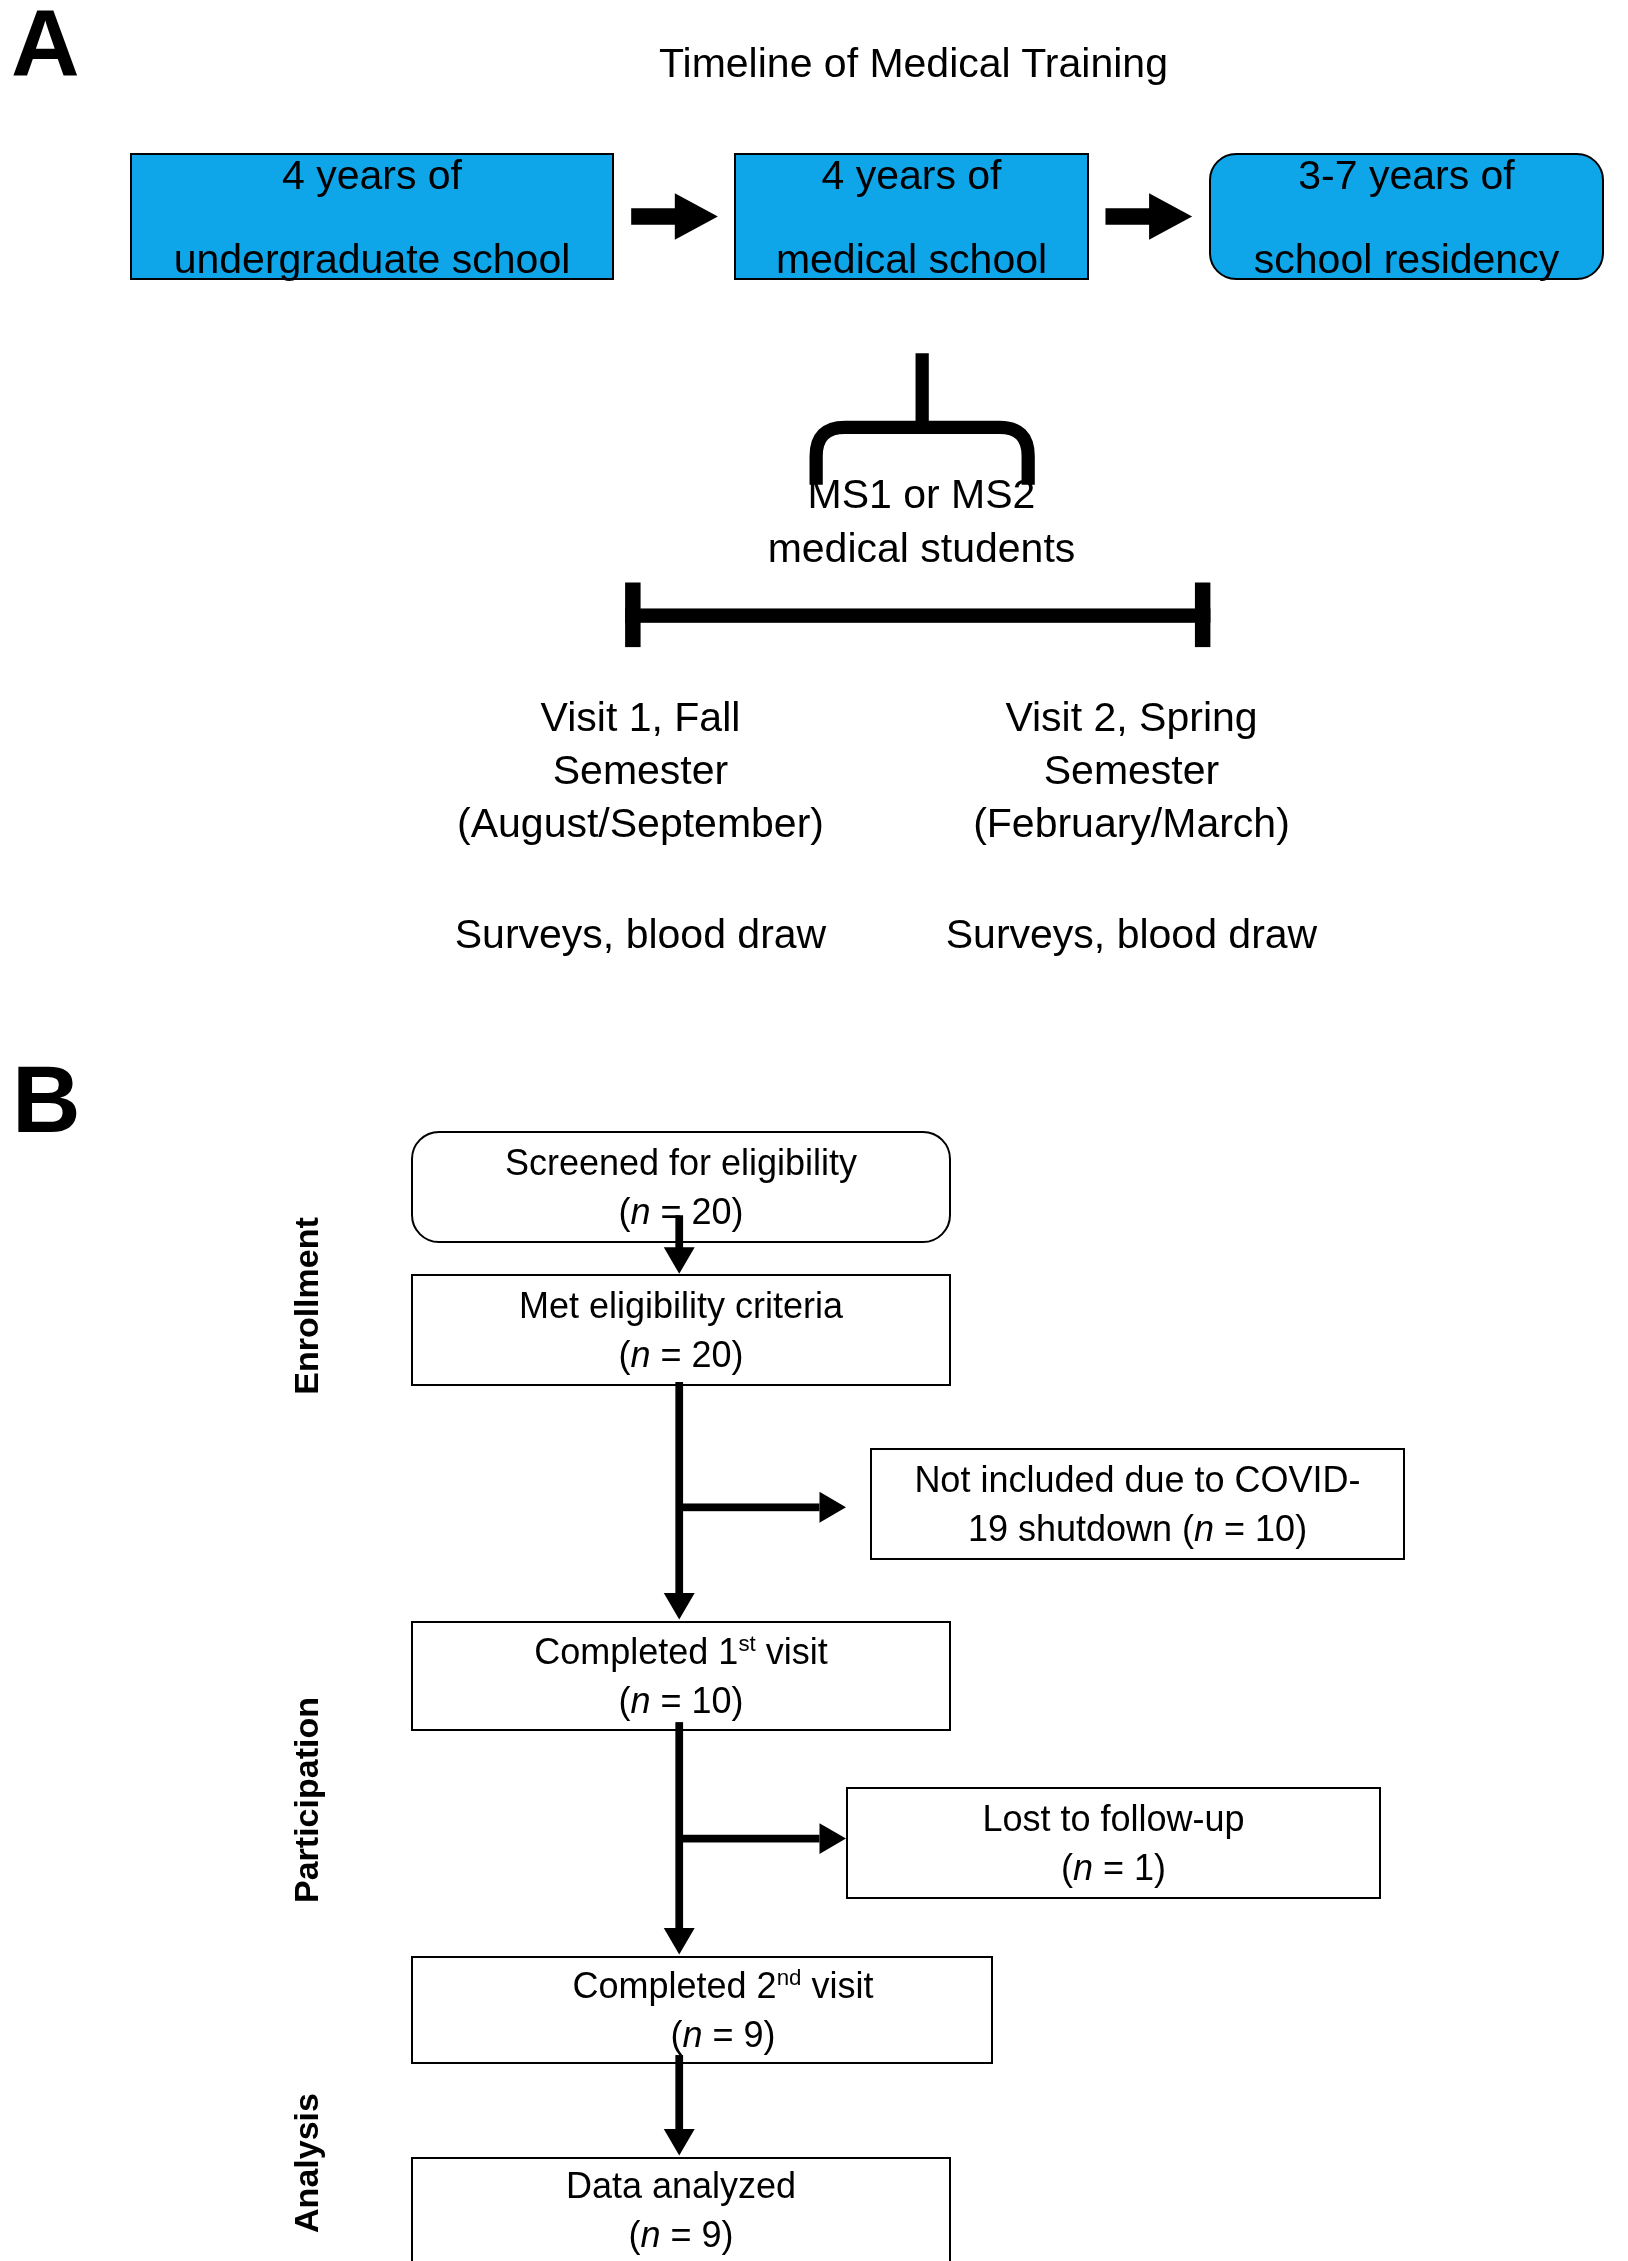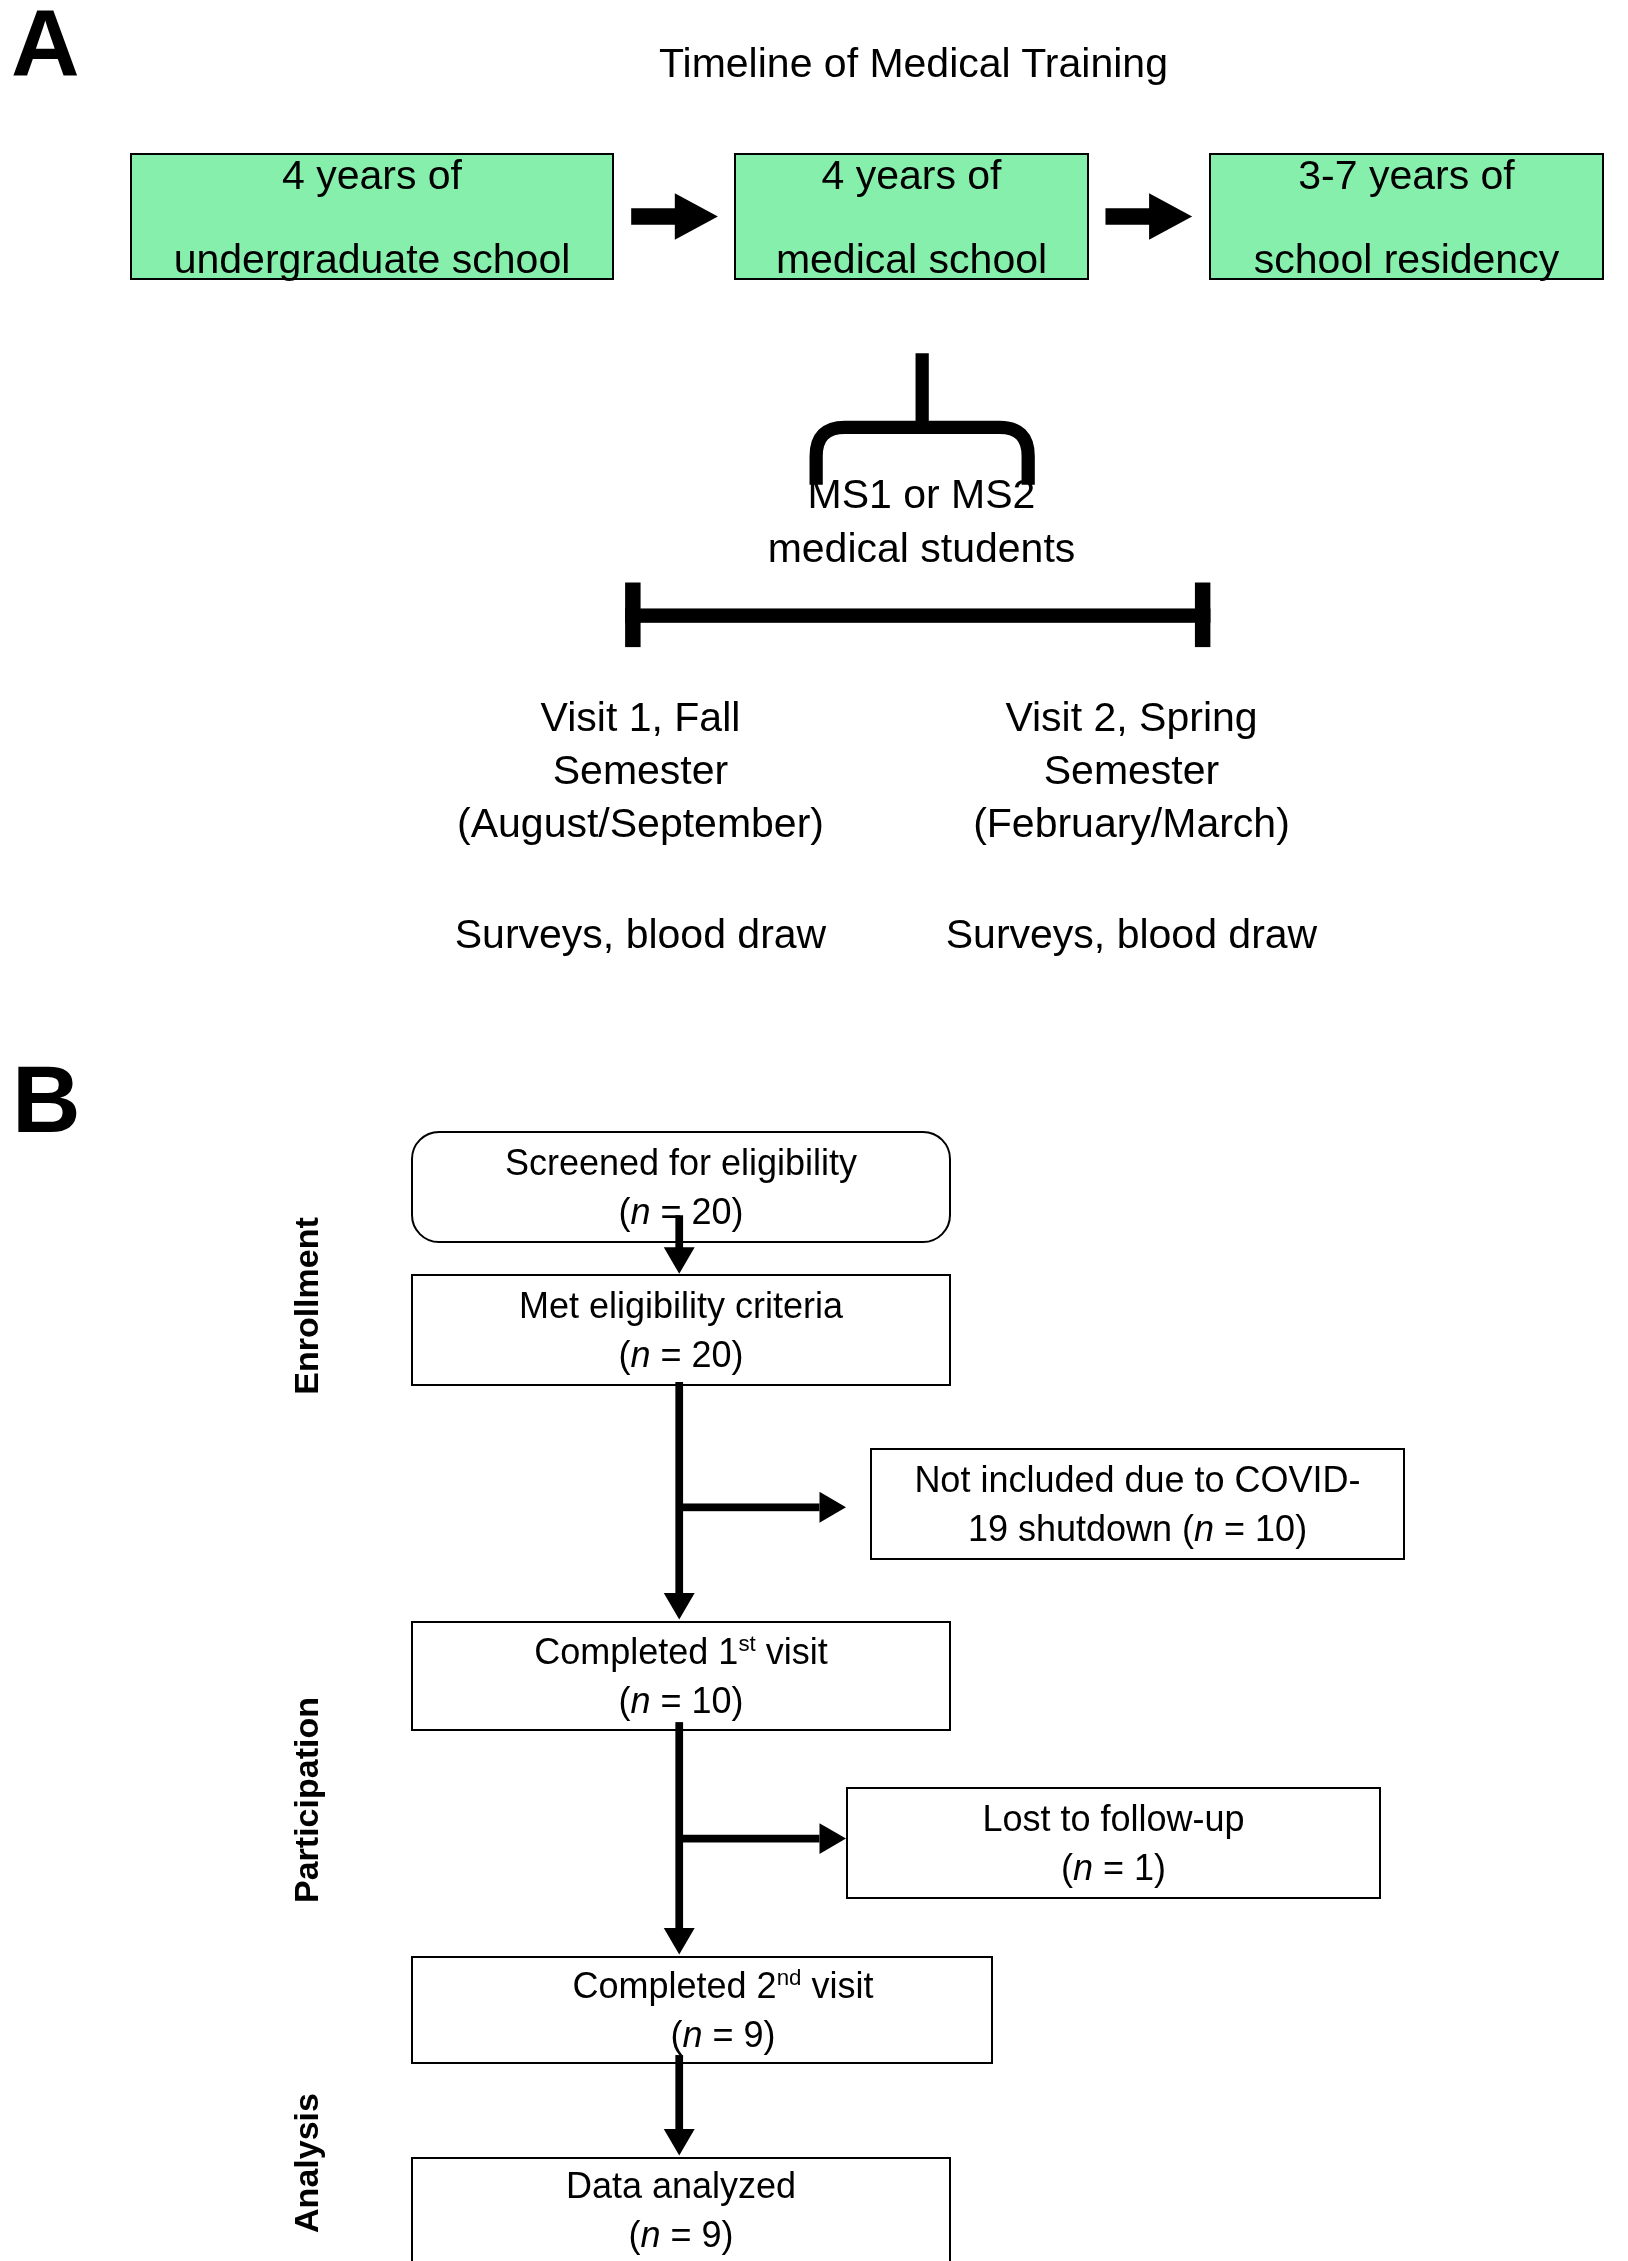--- a/index.html
+++ b/index.html
@@ -1,20 +1,20 @@
 <!DOCTYPE html>
 <html style="font-size:8.8px"><head>
 <meta charset="utf-8">
 <style>
   html,body{margin:0;padding:0;background:#ffffff;}
   body{width:1629px;height:2261px;position:relative;overflow:hidden;
        font-family:"Liberation Sans", sans-serif;color:#000;}
   .panel-label{position:absolute;font-size:95px;font-weight:bold;line-height:1;}
   .a-title{position:absolute;left:483px;top:40px;width:861px;text-align:center;font-size:41px;}
-  .abox{position:absolute;border:2.2px solid #000;background:#86efac;display:flex;flex-direction:column;
+  .abox{position:absolute;border:2.2px solid #000;background:#0ea5e9;display:flex;flex-direction:column;
         align-items:center;justify-content:center;text-align:center;font-size:41px;line-height:56px;gap:28px;}
   .atext{position:absolute;text-align:center;font-size:41px;line-height:53px;}
   .bbox{position:absolute;border:2.8px solid #000;background:#fff;display:flex;flex-direction:column;
         align-items:center;justify-content:center;text-align:center;font-size:36px;line-height:49px;}
   .bbox .cline{white-space:pre;}
   .bbox i{font-style:italic;}
   .bbox sup{font-size:62%;vertical-align:super;line-height:0;margin-top:32px;}
   .stage{position:absolute;font-weight:bold;font-size:34px;white-space:nowrap;
          transform:translate(-50%,-50%) rotate(-90deg);}
   svg.overlay{position:absolute;left:0;top:0;}
@@ -29,21 +29,21 @@
 <div class="abox" style="left:130px;top:153px;width:480px;height:123px;">
   <div>4 years of</div>
   <div>undergraduate school</div>
 </div>
 
 <div class="abox" style="left:734px;top:153px;width:351px;height:123px;">
   <div>4 years of</div>
   <div>medical school</div>
 </div>
 
-<div class="abox" style="left:1209px;top:153px;width:391px;height:123px;">
+<div class="abox" style="left:1209px;top:153px;width:391px;height:123px;border-radius:27px;">
   <div>3-7 years of</div>
   <div>school residency</div>
 </div>
 
 <div class="atext" style="left:687px;top:467px;width:469px;line-height:54px;">
   <div>MS1 or MS2</div>
   <div>medical students</div>
 </div>
 
 <div class="atext" style="left:406px;top:691px;width:469px;">

